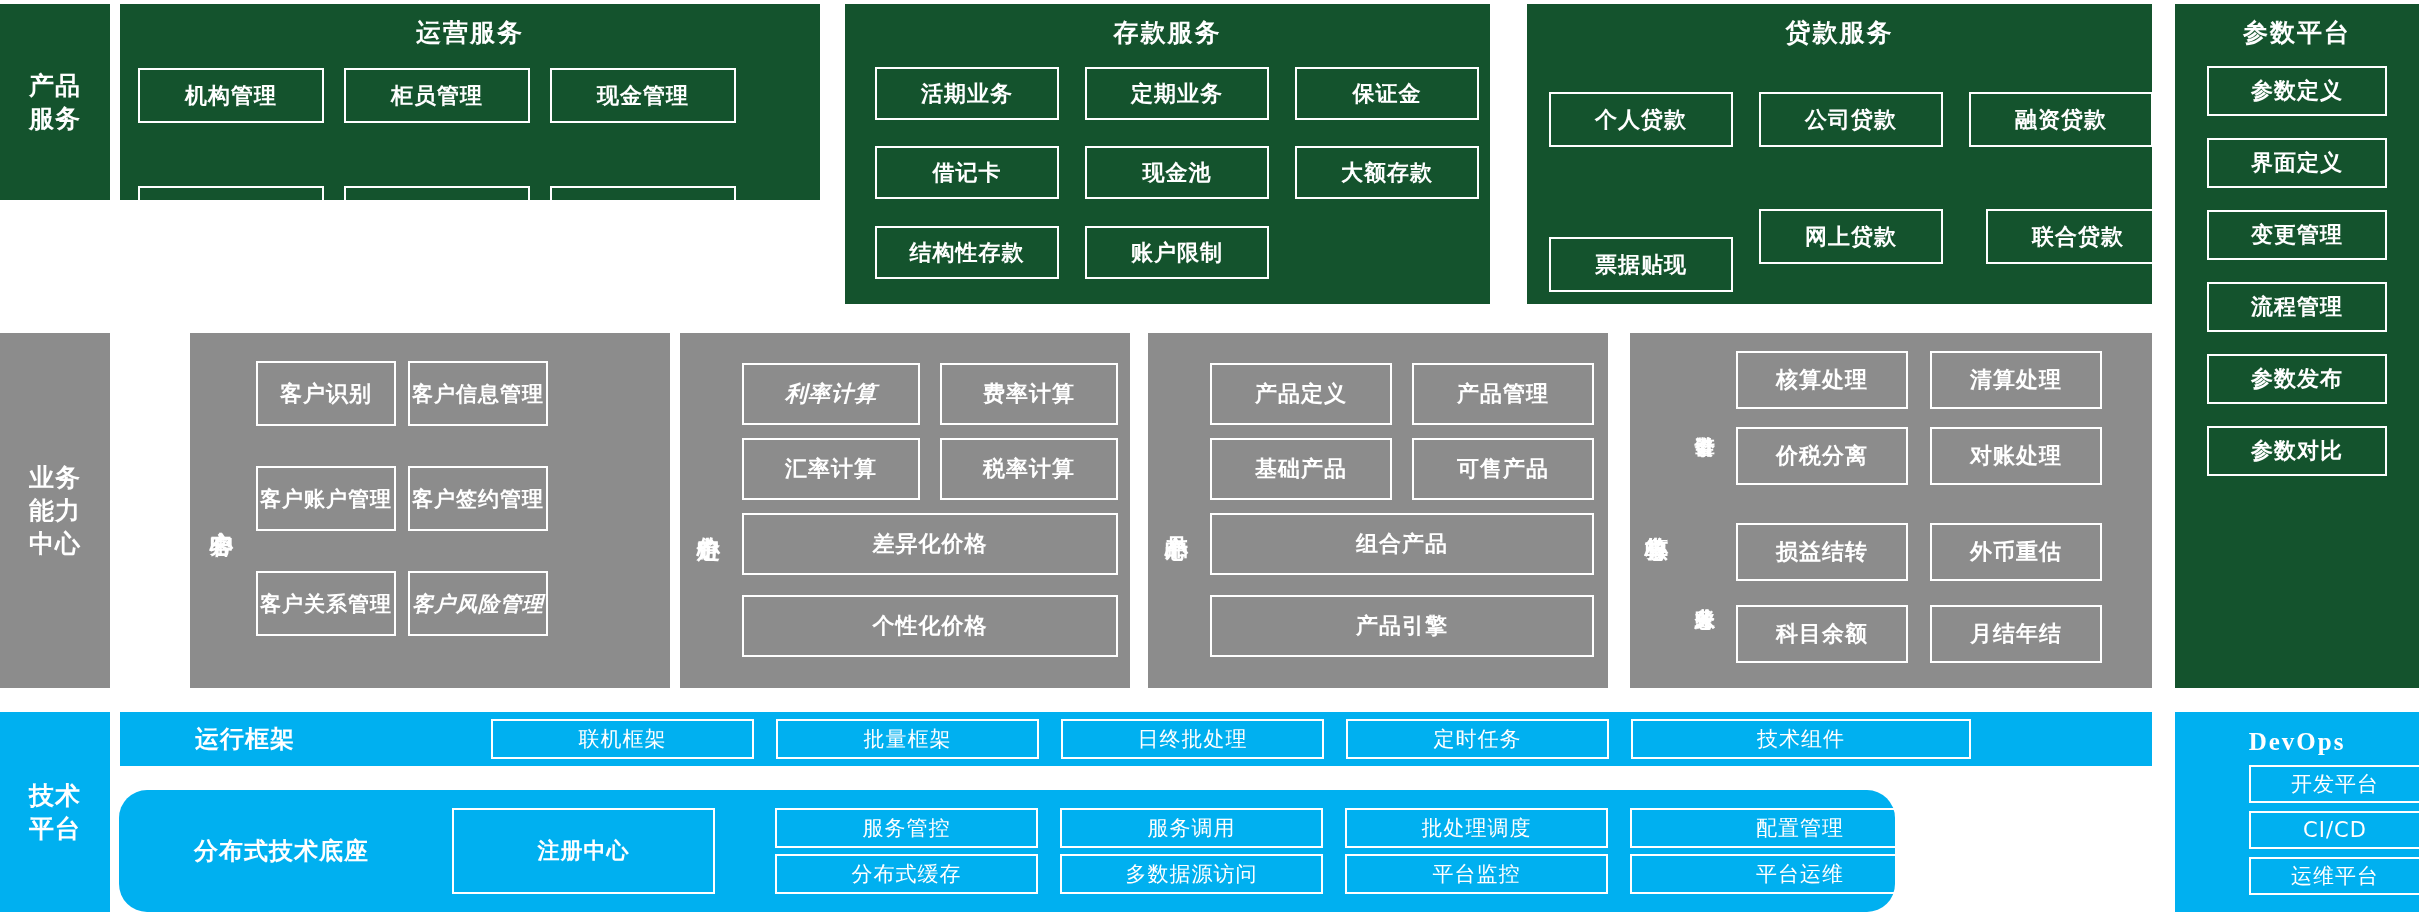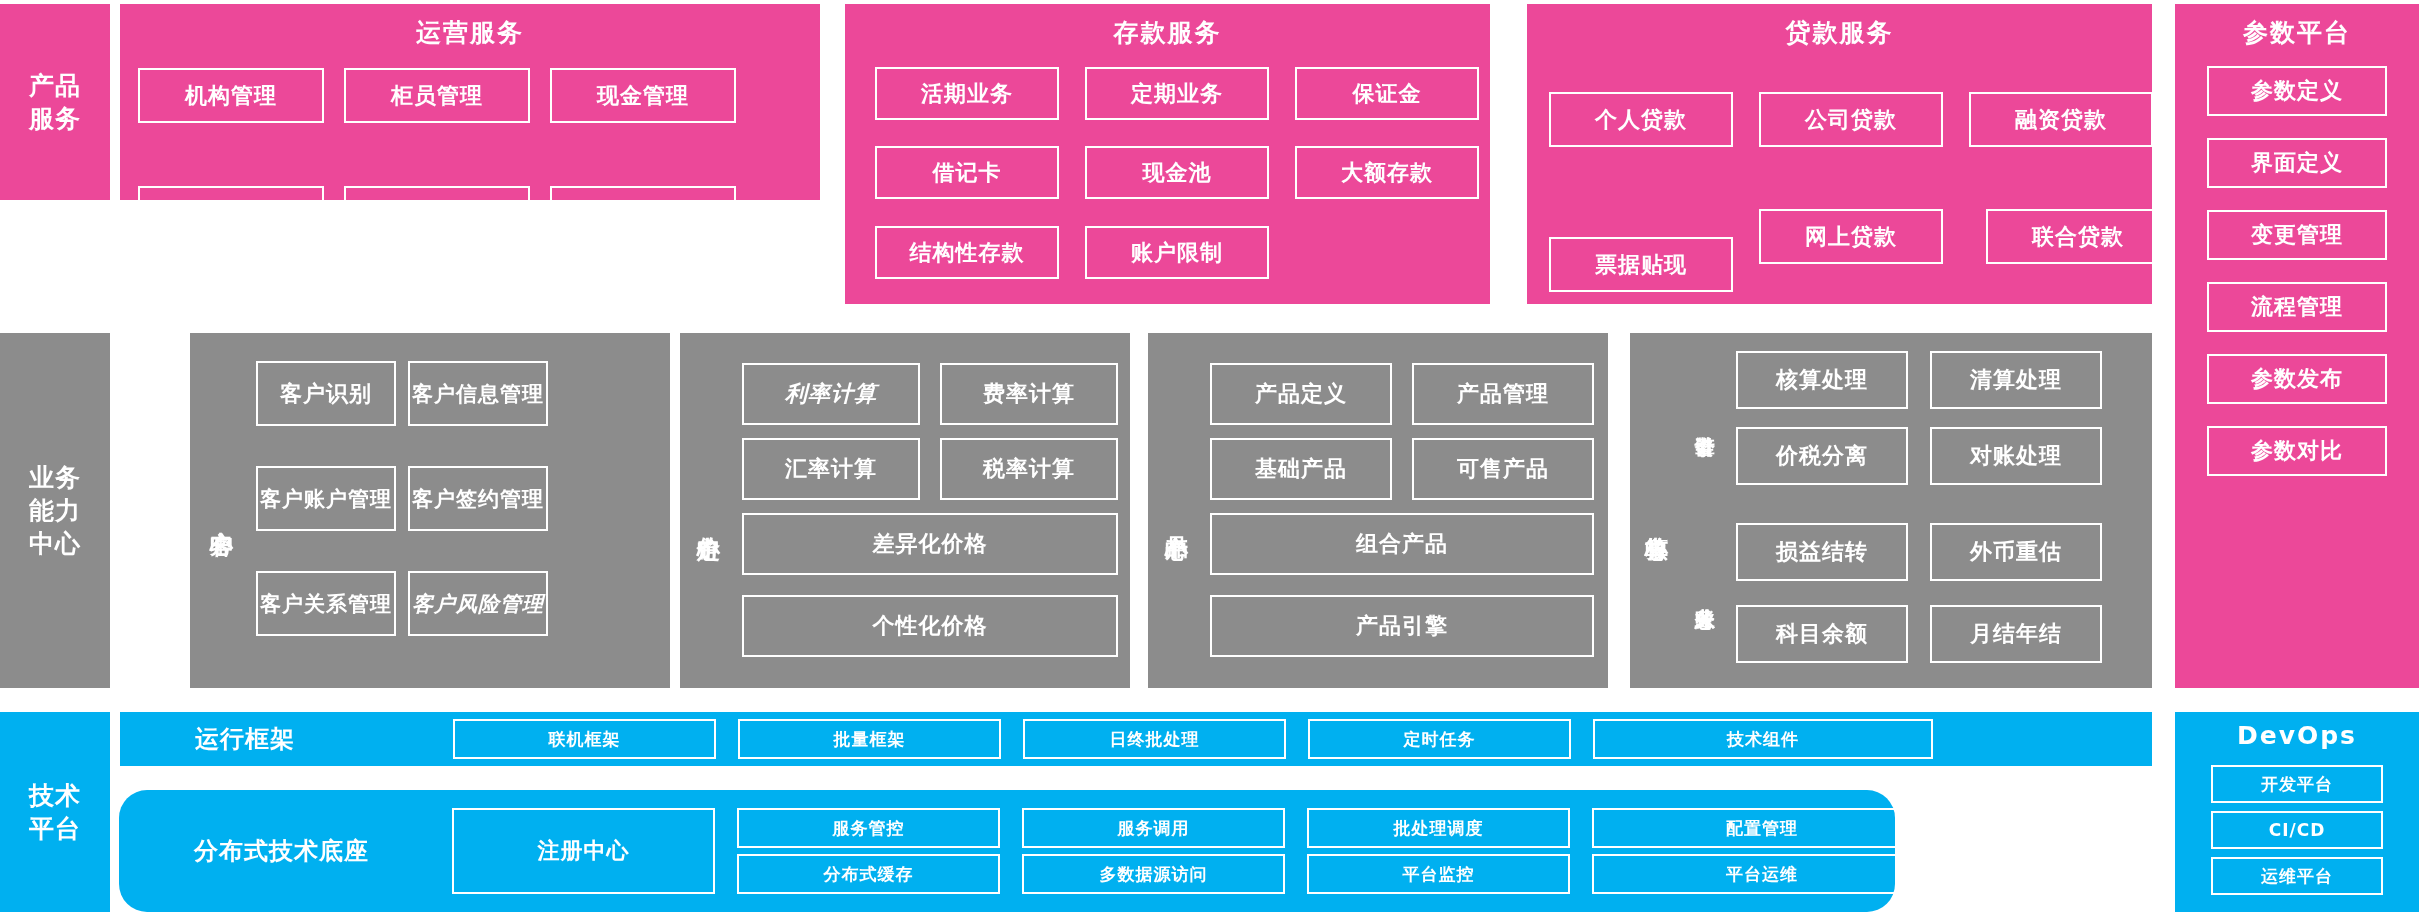--- a/index.html
+++ b/index.html
@@ -2,21 +2,21 @@
 <html><head>
 <meta charset="utf-8">
 <style>
   html,body{margin:0;padding:0;background:#ffffff;}
   body{
     font-family:"DejaVu Sans","Liberation Sans",sans-serif;
     width:2423px;height:919px;overflow:hidden;
   }
   .canvas{position:relative;width:2423px;height:919px;background:#fff;}
 
-  .teal{background:#ec4899;}
+  .teal{background:#14532d;}
   .gray{background:#8C8C8C;}
   .blue{background:#00B0F0;}
 
   
   .spine{
     position:absolute;left:0;width:110px;box-sizing:border-box;
     display:flex;align-items:center;justify-content:center;
     color:#fff;font-weight:bold;font-size:25px;line-height:1.32;
     text-align:center;white-space:pre-line;letter-spacing:1px;
   }
@@ -29,21 +29,21 @@
   }
 
   
   .tile{
     box-sizing:border-box;border:2px solid #ffffff;
     display:flex;align-items:center;justify-content:center;
     color:#fff;font-weight:bold;font-size:22px;letter-spacing:1px;
     text-align:center;
   }
   .tile.small{font-size:21px;}
-  .tile.thin{font-size:17px;font-weight:bold;}
+  .tile.thin{font-size:21px;font-weight:normal;margin-left:38px;}
 
   
   .vlabel{
     color:#fff;font-weight:bold;font-size:23px;line-height:1.12;
     display:flex;align-items:center;justify-content:center;
     text-align:center;box-sizing:border-box;
     writing-mode:vertical-rl;
   }
   .vlabel.small{font-size:20px;}
 
@@ -180,19 +180,19 @@
     <div class="rail-title" style="margin-top:12px;">参数平台</div>
     <div class="tile" style="position:absolute;left:32px;top:62px;width:180px;height:50px;">参数定义</div>
     <div class="tile" style="position:absolute;left:32px;top:134px;width:180px;height:50px;">界面定义</div>
     <div class="tile" style="position:absolute;left:32px;top:206px;width:180px;height:50px;">变更管理</div>
     <div class="tile" style="position:absolute;left:32px;top:278px;width:180px;height:50px;">流程管理</div>
     <div class="tile" style="position:absolute;left:32px;top:350px;width:180px;height:50px;">参数发布</div>
     <div class="tile" style="position:absolute;left:32px;top:422px;width:180px;height:50px;">参数对比</div>
   </div>
 
   <div class="rail blue" style="left:2175px;top:712px;width:244px;height:200px;">
-    <div class="rail-title" style="margin-top:9px;">DevOps</div>
+    <div class="rail-title" style="margin-top:16px;font-family:Liberation Serif, serif;">DevOps</div>
     <div class="tile thin" style="position:absolute;left:36px;top:53px;width:172px;height:38px;">开发平台</div>
     <div class="tile thin" style="position:absolute;left:36px;top:99px;width:172px;height:38px;">CI/CD</div>
     <div class="tile thin" style="position:absolute;left:36px;top:145px;width:172px;height:38px;">运维平台</div>
   </div>
 
 </div>
 
 </body></html>

